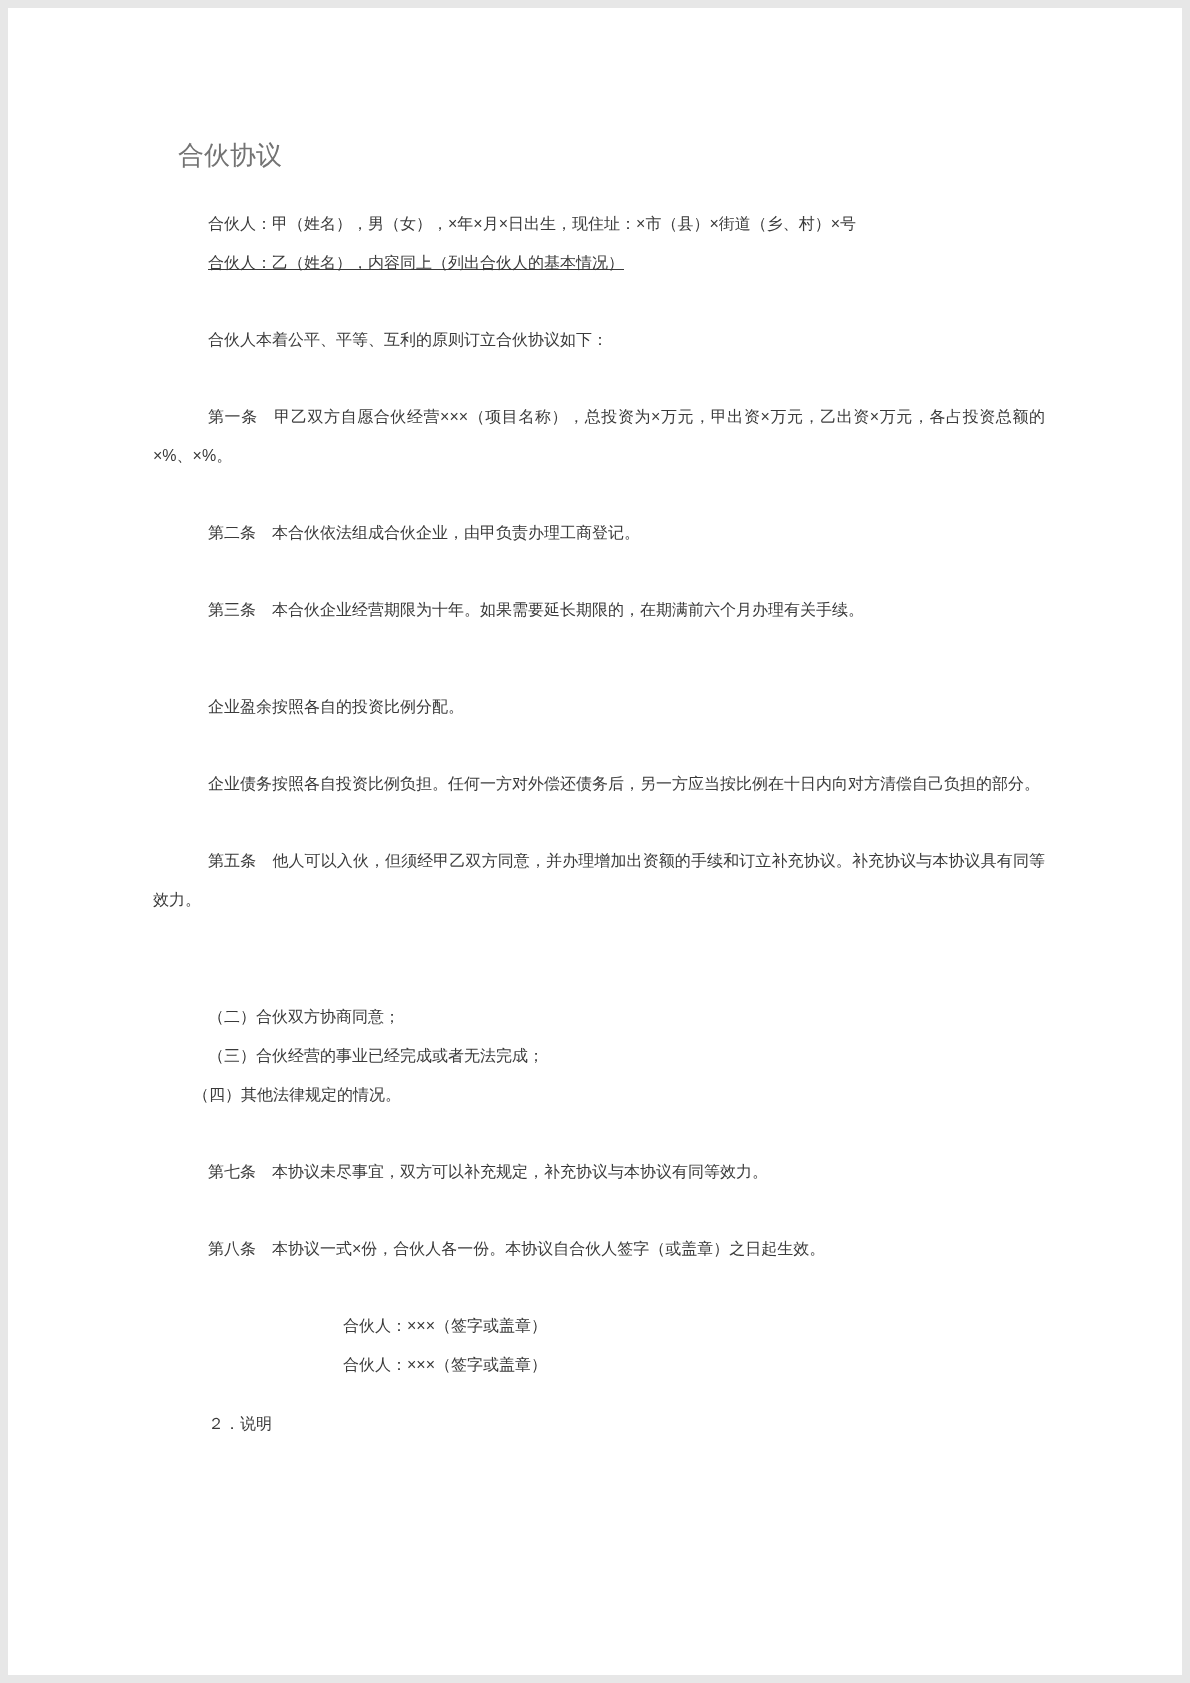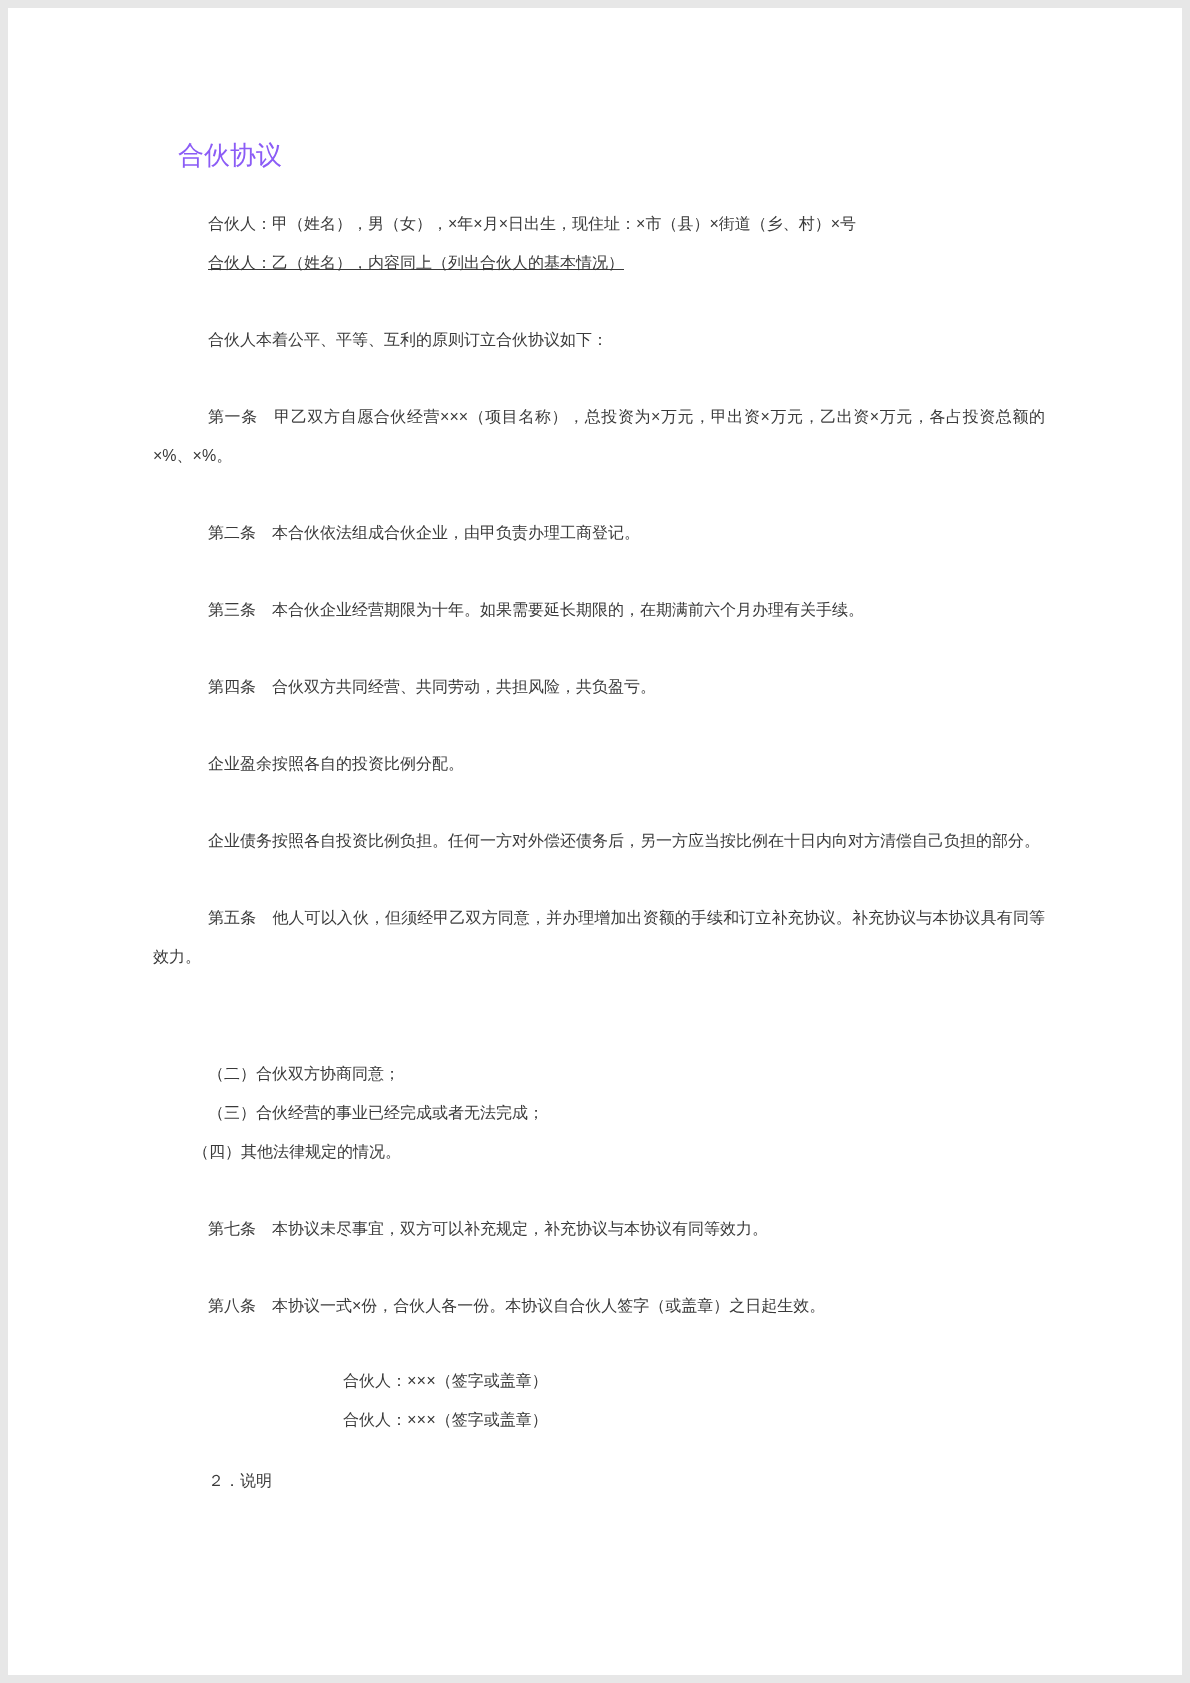--- a/index.html
+++ b/index.html
@@ -20,21 +20,21 @@
     width: 1174px;
     height: 1667px;
     background: #ffffff;
     box-sizing: border-box;
     padding: 130px 137px 0 145px;
     overflow: hidden;
   }
   .doc-title {
     font-size: 26px;
     font-weight: normal;
-    color: #8b5cf6;
+    color: #737373;
     margin: 0 0 12px 25px;
     line-height: 34px;
   }
   .content {
     color: #3a3a3a;
     font-size: 16px;
     line-height: 39px;
   }
   .content p {
     margin: 0 0 18px 0;
@@ -57,21 +57,20 @@
     margin-left: 55px !important;
     margin-bottom: 0 !important;
   }
   .list-item.last {
     margin-left: 40px !important;
     margin-bottom: 18px !important;
   }
   .sig-line {
     margin-left: 190px !important;
     margin-bottom: 0 !important;
-    font-family: Liberation Mono, monospace;
   }
   .date-line {
     margin-left: 250px !important;
     margin-bottom: 18px !important;
   }
   .spacer-sm { height: 20px; }
   .spacer-md { height: 40px; }
 </style>
 </head>
 <body>
@@ -100,21 +99,20 @@
       <div class="spacer-sm"></div>
 
       <p class="para-indent">第二条　本合伙依法组成合伙企业，由甲负责办理工商登记。</p>
 
       <div class="spacer-sm"></div>
 
       <p class="para-indent">第三条　本合伙企业经营期限为十年。如果需要延长期限的，在期满前六个月办理有关手续。</p>
 
       <div class="spacer-sm"></div>
 
-      <p class="para-indent">第四条　合伙双方共同经营、共同劳动，共担风险，共负盈亏。</p>
 
       <div class="spacer-sm"></div>
 
       <p class="para-indent">企业盈余按照各自的投资比例分配。</p>
 
       <div class="spacer-sm"></div>
 
       <p class="para-indent">企业债务按照各自投资比例负担。任何一方对外偿还债务后，另一方应当按比例在十日内向对方清偿自己负担的部分。</p>
 
       <div class="spacer-sm"></div>

